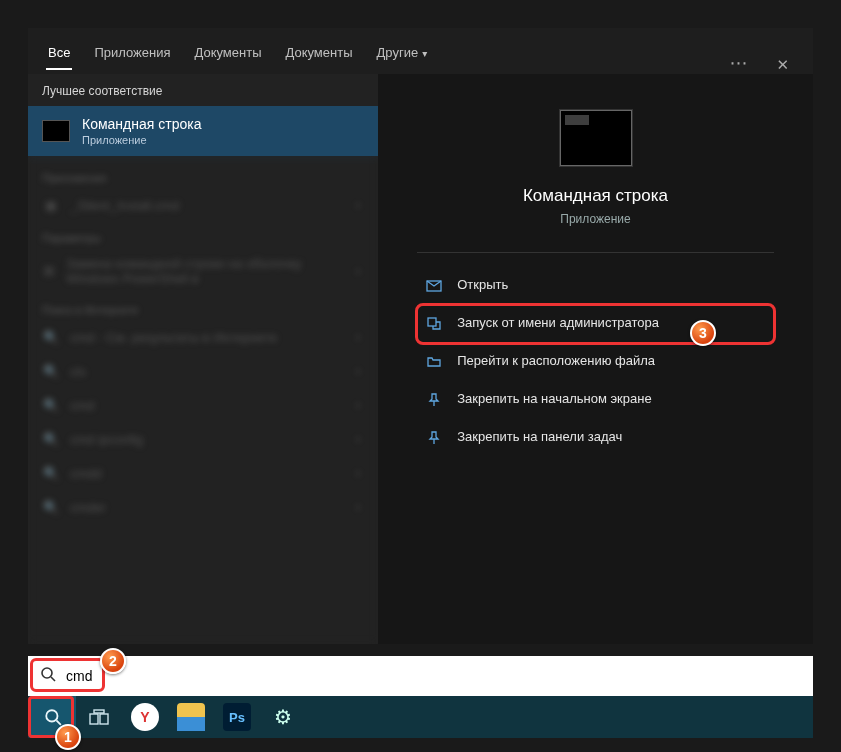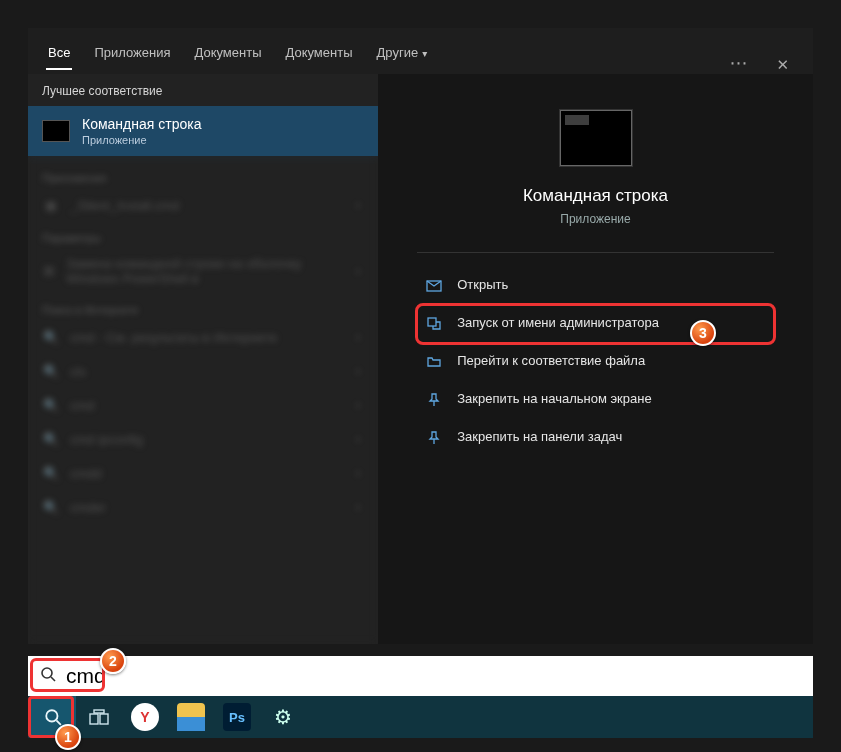--- a/index.html
+++ b/index.html
@@ -37,21 +37,21 @@
   .preview-sub { color: #9aa; font-size: 12px; margin-top: 6px; }
   .divider { width: 82%; height: 1px; background: #333; margin-top: 26px; }
   .actions { width: 82%; margin-top: 14px; }
   .action { display: flex; padding: 10px 8px; color: #e6e6e6; font-size: 13px; cursor: pointer; border-radius: 2px; position: relative; }
   .action .aic { width: 18px; height: 18px; margin-right: 14px; color: #5fa6e0; display: inline-flex; align-items: center; justify-content: center; }
   .action.hl { outline: 3px solid #e33; outline-offset: -1px; border-radius: 6px; }
 
   
   .search-wrap { position: absolute; left: 28px; top: 656px; width: 785px; height: 40px; background: #fff; display: flex; align-items: center; padding: 0 12px; }
   .search-wrap .sic { color: #333; margin-right: 10px; }
-  .search-wrap input { flex: 1; border: none; outline: none; font-size: 21px; background: transparent; }
+  .search-wrap input { flex: 1; border: none; outline: none; font-size: 14px; background: transparent; }
 
   
   .taskbar { position: absolute; left: 28px; top: 696px; width: 785px; height: 42px; background: #10343f; display: flex; align-items: center; padding: 0 2px; }
   .tbtn { width: 46px; height: 42px; display: flex; align-items: center; justify-content: center; cursor: pointer; }
   .tbtn.search { background: #16566e; }
   .tbtn svg, .tbtn .glyph { color: #d8e8ee; }
   .app-icon { width: 28px; height: 28px; border-radius: 4px; display: flex; align-items: center; justify-content: center; font-size: 14px; font-weight: bold; }
   .yandex { background: #fff; color: #d33; border-radius: 50%; }
   .explorer { background: #f0c34e; position: relative; }
   .explorer::after { content: ''; position: absolute; bottom: 0; left: 0; right: 0; height: 14px; background: #3b8fd6; }
@@ -159,21 +159,21 @@
               </svg>
             </span>
           <span>Запуск от имени администратора</span>
         </div>
         <div class="action">
           <span class="aic">
               <svg width="16" height="16" viewBox="0 0 16 16" fill="none" stroke="currentColor" stroke-width="1.3">
                 <path d="M2 4h4l1 2h7v6H2z"></path>
               </svg>
             </span>
-          <span>Перейти к соответствие файла</span>
+          <span>Перейти к расположению файла</span>
         </div>
         <div class="action">
           <span class="aic">
               <svg width="16" height="16" viewBox="0 0 16 16" fill="none" stroke="currentColor" stroke-width="1.3">
                 <path d="M6 2h4v5l2 2H4l2-2zM8 9v5"></path>
               </svg>
             </span>
           <span>Закрепить на начальном экране</span>
         </div>
         <div class="action">

